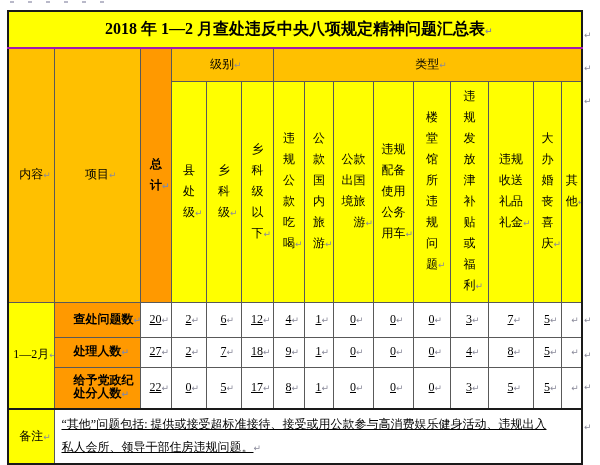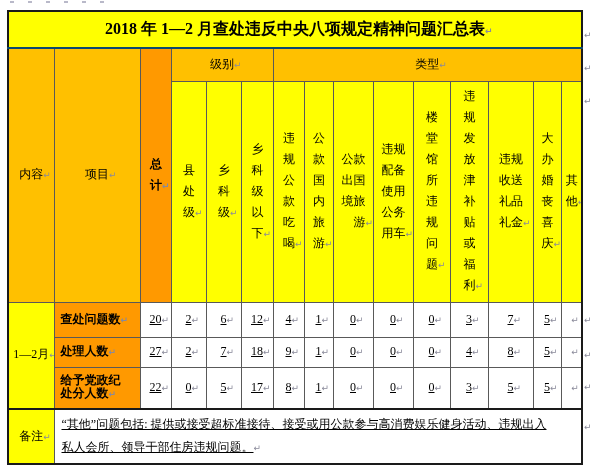--- a/index.html
+++ b/index.html
@@ -6,29 +6,29 @@
   body{
     width:600px;height:465px;background:#ffffff;position:relative;
     font-family:"Liberation Serif","DejaVu Serif",serif;color:#000;
     overflow:hidden;
   }
   .ruler-tick{position:absolute;top:1px;width:4px;height:2px;background:#b9b9c9;}
   .table-wrap{position:absolute;left:7px;top:10px;}
   table{border-collapse:collapse;table-layout:fixed;width:574px;border:2px solid #1a1a1a;}
   td{border:1px solid #595959;padding:0;text-align:center;vertical-align:middle;
      font-size:12px;line-height:17px;overflow:hidden;}
-  .title-cell{background:#ffff00;font-weight:bold;font-size:16px;border-bottom:2px solid #0c4a6e;}
+  .title-cell{background:#ffff00;font-weight:bold;font-size:16px;border-bottom:2px solid #a21caf;}
   .gold{background:#ffc000;}
   .orange{background:#ff9900;font-weight:bold;}
   .yellow{background:#ffff00;}
   .white{background:#ffffff;text-decoration:underline;}
   .vtxt{display:inline-block;word-break:break-all;line-height:21px;text-align:right;}
   .w1 .vtxt{width:13px;}
   .w2 .vtxt{width:25px;}
-  .rowlabel{text-align:left;padding:2px 2px 2px 6px;}
+  .rowlabel{text-align:left;padding:2px 2px 2px 19px;}
   .wrap5{display:inline-block;width:61px;word-break:break-all;text-align:left;line-height:13px;}
   .remark-row td{border-top:2px solid #1a1a1a;}
   .remark-text{text-align:left;padding:3px 24px 3px 7px;line-height:23px;}
   .pm{font-size:9px;color:#8a8a9a;display:inline-block;width:0;white-space:pre;
       font-family:"DejaVu Sans",sans-serif;vertical-align:baseline;}
   .pm-out{position:absolute;left:584px;}
 </style>
 </head>
 <body>
 

